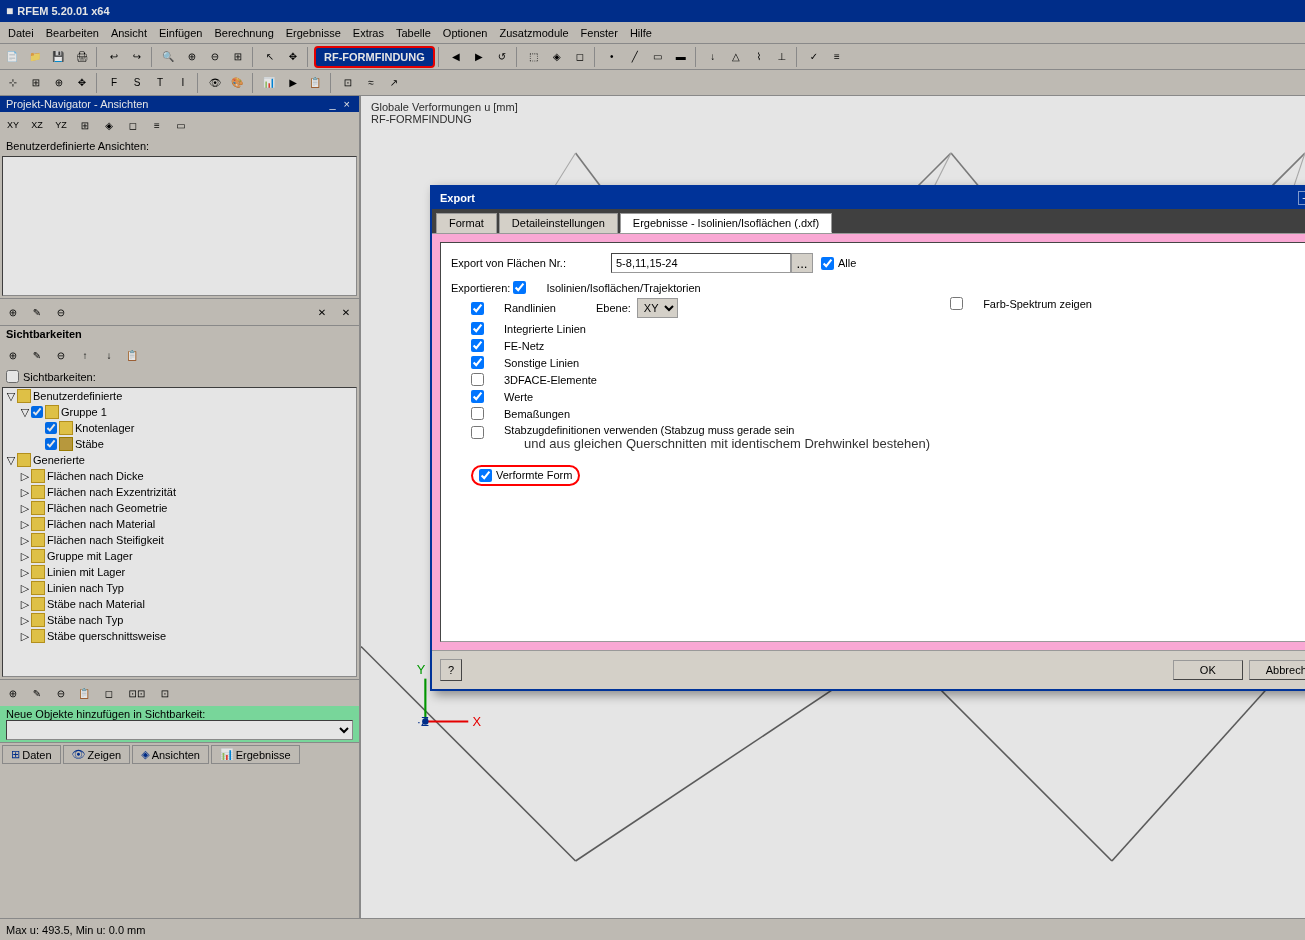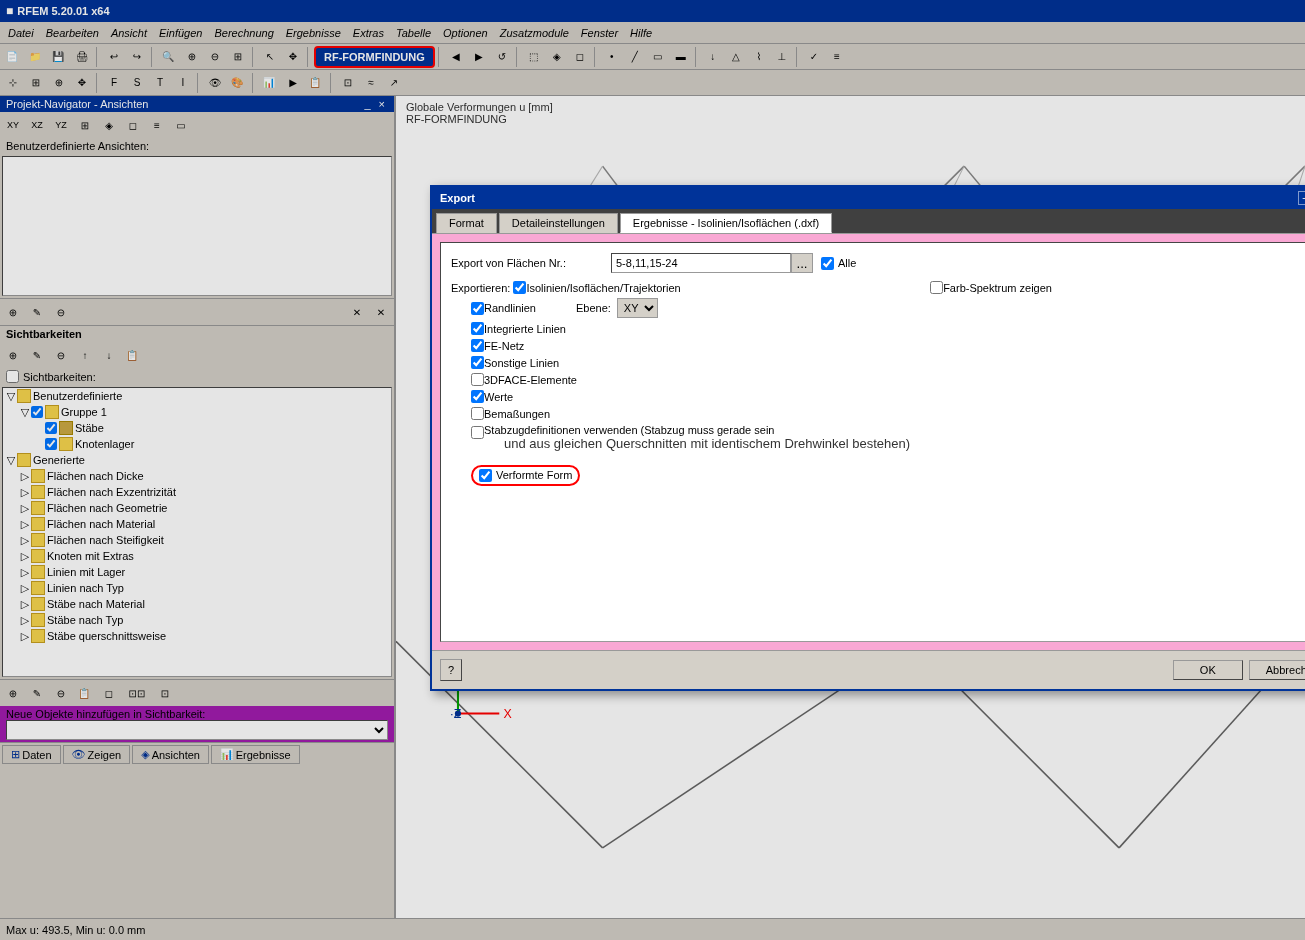--- a/index.html
+++ b/index.html
@@ -3,56 +3,56 @@
   <meta charset="utf-8">
   <style>
     * { box-sizing: border-box; margin: 0; padding: 0; }
     body { font-family: 'Segoe UI', Tahoma, Geneva, Verdana, sans-serif; font-size: 11px; background: #d4d0c8; overflow: hidden; width: 1305px; height: 940px; position: relative; }
 
     
     .title-bar { background: #003399; color: white; height: 22px; display: flex; align-items: center; padding: 0 6px; font-size: 11px; font-weight: bold; }
 
     
     .menu-bar { background: #d4d0c8; border-bottom: 1px solid #999; height: 22px; display: flex; align-items: center; padding: 0 2px; font-size: 11px; }
-    .menu-item { padding: 2px 6px; cursor: pointer; color: #000; font-style: italic; }
+    .menu-item { padding: 2px 6px; cursor: pointer; color: #000; }
 
     
     .toolbar { background: #d4d0c8; border-bottom: 1px solid #999; height: 26px; display: flex; align-items: center; padding: 0 2px; gap: 1px; flex-wrap: nowrap; overflow: hidden; }
     .toolbar-btn { width: 22px; height: 22px; background: #d4d0c8; border: 1px solid transparent; display: flex; align-items: center; justify-content: center; cursor: pointer; font-size: 10px; }
     .toolbar-sep { width: 4px; height: 20px; border-left: 1px solid #999; margin: 0 2px; }
     .rf-btn { background: #003399; color: white; border: 2px solid red; padding: 2px 8px; font-size: 11px; font-weight: bold; border-radius: 3px; cursor: pointer; height: 22px; display: flex; align-items: center; }
 
     
     .toolbar2 { background: #d4d0c8; border-bottom: 1px solid #999; height: 26px; display: flex; align-items: center; padding: 0 2px; gap: 1px; }
 
     
     .main-layout { display: flex; flex-direction: row; height: calc(940px - 22px - 22px - 26px - 26px - 22px); }
 
     
-    .left-panel { width: 396px; background: #d4d0c8; border-right: 2px solid #999; display: flex; flex-direction: column; height: 100%; }
+    .left-panel { width: 361px; background: #d4d0c8; border-right: 2px solid #999; display: flex; flex-direction: column; height: 100%; }
     .panel-title { background: #003399; color: white; padding: 2px 6px; font-size: 11px; display: flex; justify-content: space-between; align-items: center; }
     .panel-btn { color: white; cursor: pointer; padding: 0 3px; }
 
     
     .nav-area { flex: 1; background: white; border: 1px inset #999; margin: 2px; overflow-y: auto; }
     .nav-toolbar { display: flex; gap: 2px; padding: 2px; background: #d4d0c8; }
     .nav-btn { width: 22px; height: 22px; background: #d4d0c8; border: 1px solid transparent; display: flex; align-items: center; justify-content: center; cursor: pointer; font-size: 10px; }
 
     
     .sicht-section { border-top: 1px solid #999; }
     .sicht-title { background: #d4d0c8; padding: 2px 6px; font-size: 11px; font-weight: bold; }
     .sicht-toolbar { display: flex; gap: 2px; padding: 2px; background: #d4d0c8; }
     .sicht-list { background: white; border: 1px inset #999; margin: 2px; min-height: 60px; }
     .tree-item { display: flex; align-items: center; padding: 1px 2px; cursor: pointer; font-size: 11px; }
     .tree-expand { width: 12px; cursor: pointer; display: inline-block; text-align: center; }
 
     
     .left-bottom { border-top: 1px solid #999; }
     .bottom-toolbar { display: flex; gap: 2px; padding: 2px; background: #d4d0c8; }
-    .new-obj-bar { padding: 2px 6px; font-size: 11px; background: #a21caf; }
+    .new-obj-bar { padding: 2px 6px; font-size: 11px; background: #86efac; }
     .new-obj-input { width: 100%; background: white; border: 1px inset #999; height: 20px; padding: 1px 2px; }
     .bottom-tabs { display: flex; gap: 2px; padding: 2px; background: #d4d0c8; border-top: 1px solid #999; }
     .bottom-tab { padding: 2px 8px; background: #d4d0c8; border: 1px solid #999; cursor: pointer; font-size: 11px; display: flex; align-items: center; gap: 2px; }
 
     
     .canvas-area { flex: 1; background: white; position: relative; overflow: hidden; }
     .canvas-info { position: absolute; top: 5px; left: 10px; font-size: 11px; color: #333; }
 
     
     .canvas-svg { position: absolute; top: 0; left: 0; width: 100%; height: 100%; }
@@ -78,21 +78,21 @@
 
     
     .form-row { display: flex; align-items: center; margin-bottom: 8px; }
     .form-label { min-width: 160px; font-size: 11px; }
     .form-input { border: 1px inset #999; height: 20px; padding: 1px 4px; font-size: 11px; width: 180px; }
     .form-input-btn { width: 22px; height: 20px; background: #d4d0c8; border: 1px solid #999; cursor: pointer; display: flex; align-items: center; justify-content: center; }
 
     
     .export-section { margin-top: 8px; }
     .export-row { display: flex; align-items: center; margin-bottom: 4px; font-size: 11px; }
-    .export-row label { display: flex; align-items: center; gap: 0; cursor: pointer; }
+    .export-row label { display: flex; align-items: center; gap: 20px; cursor: pointer; }
     .export-row input[type=checkbox] { width: 13px; height: 13px; }
 
     
     .ebene-group { display: flex; align-items: center; gap: 6px; font-size: 11px; }
     .ebene-select { border: 1px solid #999; height: 20px; font-size: 11px; background: #d4d0c8; padding: 0 2px; }
 
     
     .verformte-row { display: flex; align-items: center; margin-top: 6px; }
     .verformte-circle { border: 2px solid red; border-radius: 12px; padding: 2px 6px; display: inline-flex; align-items: center; gap: 4px; }
 
@@ -260,28 +260,28 @@
         </div>
         <div class="tree-item" style="padding-left:16px;">
           <span class="tree-expand">▽</span>
           <input type="checkbox" checked="" style="width: 12px; height: 12px; margin-right: 2px;">
           <span style="width:14px;height:14px;background:#f8d64e;border:1px solid #c8a020;display:inline-block;margin-right:2px;"></span>
           <span>Gruppe 1</span>
         </div>
         <div class="tree-item" style="padding-left:30px;">
           <span class="tree-expand">&nbsp;</span>
           <input type="checkbox" checked="" style="width: 12px; height: 12px; margin-right: 2px;">
-          <span style="width:14px;height:14px;background:#ccaa44;border:1px solid #aa8800;display:inline-block;margin-right:2px;"></span>
-          <span>Stäbe</span>
+          <span style="width:14px;height:14px;background:#f8d64e;border:1px solid #c8a020;display:inline-block;margin-right:2px;"></span>
+          <span>Knotenlager</span>
         </div>
         <div class="tree-item" style="padding-left:30px;">
           <span class="tree-expand">&nbsp;</span>
           <input type="checkbox" checked="" style="width: 12px; height: 12px; margin-right: 2px;">
-          <span style="width:14px;height:14px;background:#f8d64e;border:1px solid #c8a020;display:inline-block;margin-right:2px;"></span>
-          <span>Knotenlager</span>
+          <span style="width:14px;height:14px;background:#ccaa44;border:1px solid #aa8800;display:inline-block;margin-right:2px;"></span>
+          <span>Stäbe</span>
         </div>
         <div class="tree-item" style="padding-left:2px;">
           <span class="tree-expand">▽</span>
           <span style="width:14px;height:14px;background:#f8d64e;border:1px solid #c8a020;display:inline-block;margin-right:2px;"></span>
           <span>Generierte</span>
         </div>
         <div class="tree-item" style="padding-left:16px;">
           <span class="tree-expand">▷</span>
           <span style="width:14px;height:14px;background:#f8d64e;border:1px solid #c8a020;display:inline-block;margin-right:2px;"></span>
           <span>Flächen nach Dicke</span>
@@ -302,21 +302,21 @@
           <span>Flächen nach Material</span>
         </div>
         <div class="tree-item" style="padding-left:16px;">
           <span class="tree-expand">▷</span>
           <span style="width:14px;height:14px;background:#f8d64e;border:1px solid #c8a020;display:inline-block;margin-right:2px;"></span>
           <span>Flächen nach Steifigkeit</span>
         </div>
         <div class="tree-item" style="padding-left:16px;">
           <span class="tree-expand">▷</span>
           <span style="width:14px;height:14px;background:#f8d64e;border:1px solid #c8a020;display:inline-block;margin-right:2px;"></span>
-          <span>Knoten mit Extras</span>
+          <span>Gruppe mit Lager</span>
         </div>
         <div class="tree-item" style="padding-left:16px;">
           <span class="tree-expand">▷</span>
           <span style="width:14px;height:14px;background:#f8d64e;border:1px solid #c8a020;display:inline-block;margin-right:2px;"></span>
           <span>Linien mit Lager</span>
         </div>
         <div class="tree-item" style="padding-left:16px;">
           <span class="tree-expand">▷</span>
           <span style="width:14px;height:14px;background:#f8d64e;border:1px solid #c8a020;display:inline-block;margin-right:2px;"></span>
           <span>Linien nach Typ</span>
@@ -517,21 +517,21 @@
                   <input type="checkbox" style="margin-top: 2px;">
                   <div>
                     <span>Stabzugdefinitionen verwenden (Stabzug muss gerade sein</span><br>
                     <span class="stabzug-note">und aus gleichen Querschnitten mit identischem Drehwinkel bestehen)</span>
                   </div>
                 </label>
               </div>
 
             </div>
 
-            <div style="margin-top:0px; padding-top:0px;">
+            <div style="margin-top:16px; padding-top:0px;">
               <div class="export-row">
                 <label>
                   <input type="checkbox" style="">
                   <span>Farb-Spektrum zeigen</span>
                 </label>
               </div>
             </div>
           </div>
 
           <div class="verformte-row" style="margin-top:8px; padding-left:20px;">

